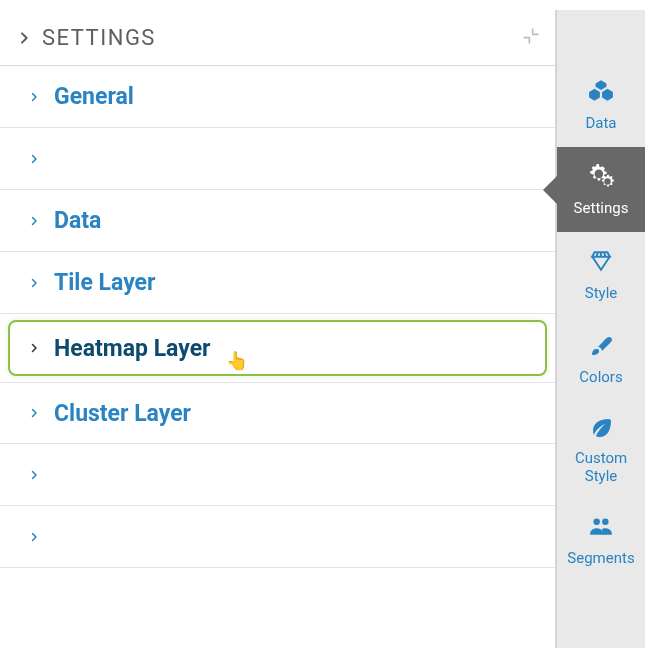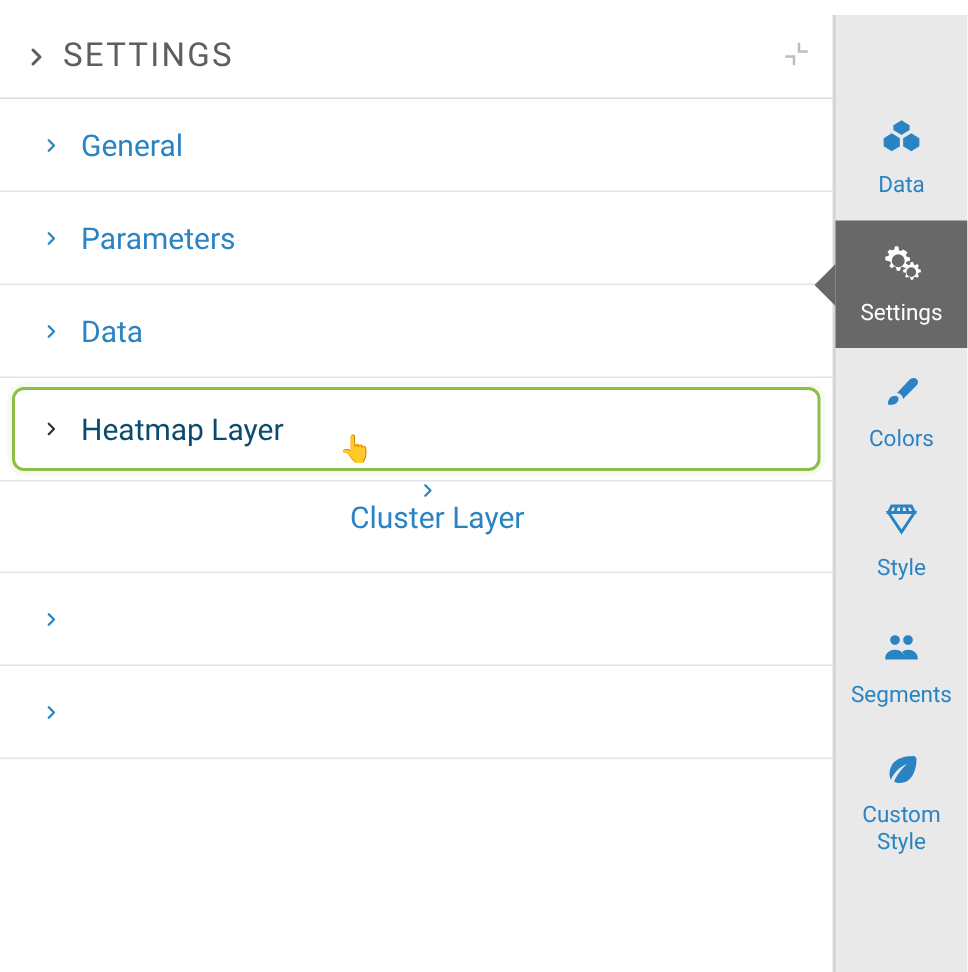--- a/index.html
+++ b/index.html
@@ -16,28 +16,28 @@
   .chev-svg { width: 12px; height: 12px; display: block; }
   .chev-lg { width: 16px; height: 16px; }
 
   .list { }
   .row {
     display: flex; align-items: center; height: 62px;
     padding-left: 28px; border-bottom: 1px solid #e4e4e4;
     cursor: pointer; position: relative;
   }
   .row .chev { color: #2a84c4; margin-right: 14px; }
-  .row .label { color: #2a84c4; font-size: 20px; font-weight: 400; }
+  .row .label { color: #2a84c4; font-size: 23px; font-weight: 700; }
 
   .row.highlight {
     margin: 6px 8px; height: 56px; border: 2px solid #8bbf47;
     border-radius: 8px; box-shadow: 0 0 0 3px rgba(139,191,71,0.08);
     padding-left: 18px;
   }
-  .row.highlight + .row { border-top: 1px solid #e4e4e4; flex-direction: column; }
+  .row.highlight + .row { border-top: 1px solid #e4e4e4; }
   .row.highlight .label { color: #0c4a6e; }
   .row.highlight .chev { color: #333; }
   .cursor { position: absolute; left: 216px; top: 28px; font-size: 18px; pointer-events: none; }
 
   .sidebar {
     flex: 0 0 89px; width: 89px; background: #e9e9e9;
     display: flex; flex-direction: column; padding-top: 52px;
     border-left: 1px solid #d0d0d0;
   }
   .side-item {
@@ -108,29 +108,36 @@
             </svg>
           </span>
         <span class="label">General</span>
       </div>
       <div class="row">
         <span class="chev">
             <svg class="chev-svg">
               <use href="#chev-right"></use>
             </svg>
           </span>
-        <span class="label">Parameters</span>
       </div>
       <div class="row">
         <span class="chev">
             <svg class="chev-svg">
               <use href="#chev-right"></use>
             </svg>
           </span>
         <span class="label">Data</span>
+      </div>
+      <div class="row">
+        <span class="chev">
+            <svg class="chev-svg">
+              <use href="#chev-right"></use>
+            </svg>
+          </span>
+        <span class="label">Tile Layer</span>
       </div>
       <div class="row highlight">
         <span class="chev">
             <svg class="chev-svg">
               <use href="#chev-right"></use>
             </svg>
           </span>
         <span class="label">Heatmap Layer</span>
         <span class="cursor">👆</span>
       </div>
@@ -166,37 +173,37 @@
           </svg></span>
       <span class="side-label">Data</span>
     </div>
     <div class="side-item active">
       <span class="icon"><svg width="26" height="26">
             <use href="#gears"></use>
           </svg></span>
       <span class="side-label">Settings</span>
     </div>
     <div class="side-item">
+      <span class="icon"><svg width="26" height="26">
+            <use href="#diamond"></use>
+          </svg></span>
+      <span class="side-label">Style</span>
+    </div>
+    <div class="side-item">
       <span class="icon"><svg width="24" height="24">
             <use href="#brush"></use>
           </svg></span>
       <span class="side-label">Colors</span>
-    </div>
-    <div class="side-item">
-      <span class="icon"><svg width="26" height="26">
-            <use href="#diamond"></use>
-          </svg></span>
-      <span class="side-label">Style</span>
-    </div>
-    <div class="side-item">
-      <span class="icon"><svg width="26" height="26">
-            <use href="#users"></use>
-          </svg></span>
-      <span class="side-label">Segments</span>
     </div>
     <div class="side-item tall">
       <span class="icon"><svg width="24" height="24">
             <use href="#leaf"></use>
           </svg></span>
       <span class="side-label">Custom Style</span>
     </div>
+    <div class="side-item">
+      <span class="icon"><svg width="26" height="26">
+            <use href="#users"></use>
+          </svg></span>
+      <span class="side-label">Segments</span>
+    </div>
   </div>
 </div>
 
 </body></html>

